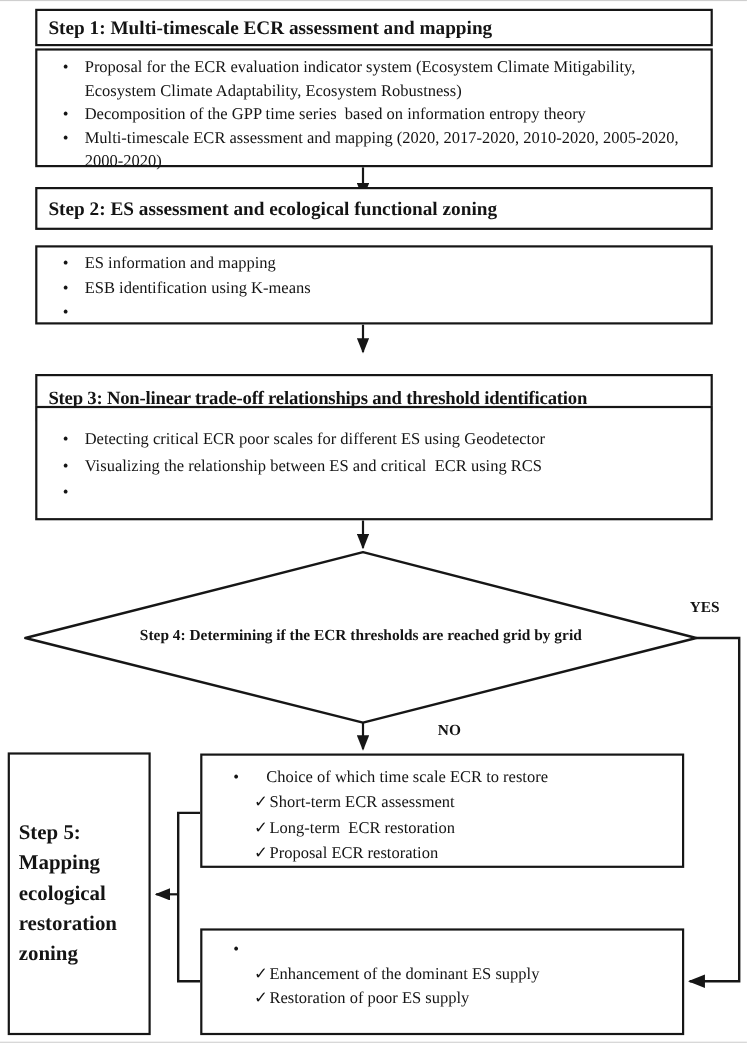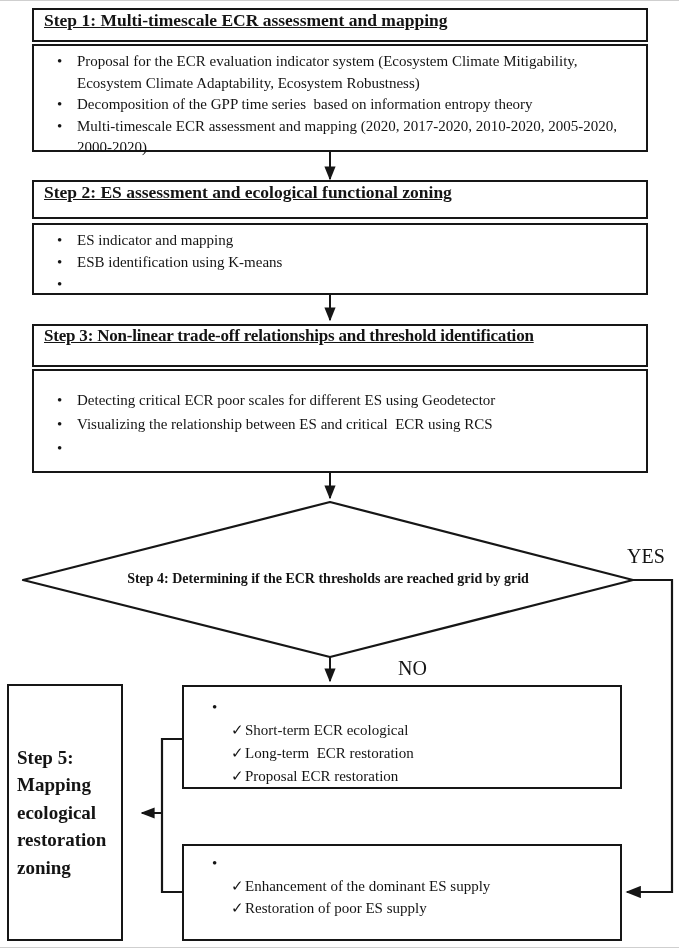--- a/index.html
+++ b/index.html
@@ -6,39 +6,39 @@
   .canvas{
     position:relative;width:679px;height:950px;background:#ffffff;
     font-family:"Liberation Serif","DejaVu Serif",serif;color:#141414;
     overflow:hidden;
   }
   .page-edge{position:absolute;left:0;width:679px;height:1px;background:#cfcfcf;}
   .edge-top{top:0;}
   .edge-bottom{top:947px;}
   svg.wires{position:absolute;left:0;top:0;z-index:1;}
   .box{position:absolute;border:2px solid #161616;background:#ffffff;box-sizing:border-box;z-index:2;}
-  .hdr{display:flex;padding-left:10px;font-weight:bold;font-size:17.5px;white-space:nowrap;text-decoration:underline;}
+  .hdr{display:flex;align-items:center;padding-left:10px;font-weight:bold;font-size:17.5px;white-space:nowrap;}
   .hdr.tight{font-size:17px;letter-spacing:-0.2px;}
   .content{font-size:15px;line-height:21.5px;}
   .content .li{display:flex;padding-left:23px;}
   .content .marker{flex:0 0 20px;}
   .li-text{white-space:pre-wrap;}
   
   .rbox{font-size:15px;line-height:23px;}
   .rbox .li{display:flex;padding-left:28px;}
   .rbox .li .marker{flex:0 0 30px;}
   .rbox .chk{display:flex;padding-left:47px;}
   .rbox .chk .marker{flex:0 0 14px;}
   
   .step5{display:flex;flex-direction:column;justify-content:center;padding-left:8px;
          font-weight:bold;font-size:19px;line-height:27.5px;}
   
   .diamond-label{position:absolute;left:23px;top:565px;width:610px;text-align:center;
                  font-weight:bold;font-size:14px;line-height:28px;z-index:2;}
-  .branch{position:absolute;font-weight:normal;font-size:20px;z-index:2;}
+  .branch{position:absolute;font-weight:bold;font-size:14px;z-index:2;}
   .yes{left:627px;top:545px;}
   .no{left:351px;top:657px;margin-left:47px;}
 </style>
 </head>
 <body>
 
 <div class="canvas">
 
   <div class="page-edge edge-top"></div>
   <div class="page-edge edge-bottom"></div>
@@ -70,69 +70,70 @@
     <div class="li">
       <span class="marker">•</span>
       <span class="li-text">Decomposition of the GPP time series  based on information entropy theory</span>
     </div>
     <div class="li">
       <span class="marker">•</span>
       <span class="li-text">Multi-timescale ECR assessment and mapping (2020, 2017-2020, 2010-2020, 2005-2020, 2000-2020)</span>
     </div>
   </div>
 
-  <div class="box hdr" style="left:32px;top:180px;width:616px;height:39px;">
+  <div class="box hdr" style="left:32px;top:170px;width:616px;height:39px;">
     <span>Step 2: ES assessment and ecological functional zoning</span>
   </div>
   <div class="box content" style="left:32px;top:223px;width:616px;height:72px;padding:4px 8px 0 0;line-height:22px;">
     <div class="li">
       <span class="marker">•</span>
-      <span class="li-text">ES indicator and mapping</span>
+      <span class="li-text">ES information and mapping</span>
     </div>
     <div class="li">
       <span class="marker">•</span>
       <span class="li-text">ESB identification using K-means</span>
     </div>
     <div class="li">
       <span class="marker">•</span>
     </div>
   </div>
 
-  <div class="box hdr tight" style="left:32px;top:324px;width:616px;height:43px;">
+  <div class="box hdr tight" style="left:32px;top:340px;width:616px;height:43px;">
     <span>Step 3: Non-linear trade-off relationships and threshold identification</span>
   </div>
   <div class="box content" style="left:32px;top:369px;width:616px;height:104px;padding:17px 8px 0 0;line-height:24px;">
     <div class="li">
       <span class="marker">•</span>
       <span class="li-text">Detecting critical ECR poor scales for different ES using Geodetector</span>
     </div>
     <div class="li">
       <span class="marker">•</span>
       <span class="li-text">Visualizing the relationship between ES and critical  ECR using RCS</span>
     </div>
     <div class="li">
       <span class="marker">•</span>
     </div>
   </div>
 
   <div class="diamond-label">Step 4: Determining if the ECR thresholds are reached grid by grid</div>
   <div class="branch yes">YES</div>
   <div class="branch no">NO</div>
 
-  <div class="box step5" style="left:7px;top:684px;width:116px;height:257px;">
+  <div class="box step5" style="left:7px;top:684px;width:130px;height:257px;">
     <span>Step 5: Mapping ecological restoration zoning</span>
   </div>
 
   <div class="box rbox" style="left:182px;top:685px;width:440px;height:104px;padding:9px 2px 0 0;">
     <div class="li">
       <span class="marker">•</span>
+      <span class="li-text">Choice of which time scale ECR to restore</span>
     </div>
     <div class="chk">
       <span class="marker">✓</span>
-      <span class="li-text">Short-term ECR ecological</span>
+      <span class="li-text">Short-term ECR assessment</span>
     </div>
     <div class="chk">
       <span class="marker">✓</span>
       <span class="li-text">Long-term  ECR restoration</span>
     </div>
     <div class="chk">
       <span class="marker">✓</span>
       <span class="li-text">Proposal ECR restoration</span>
     </div>
   </div>

